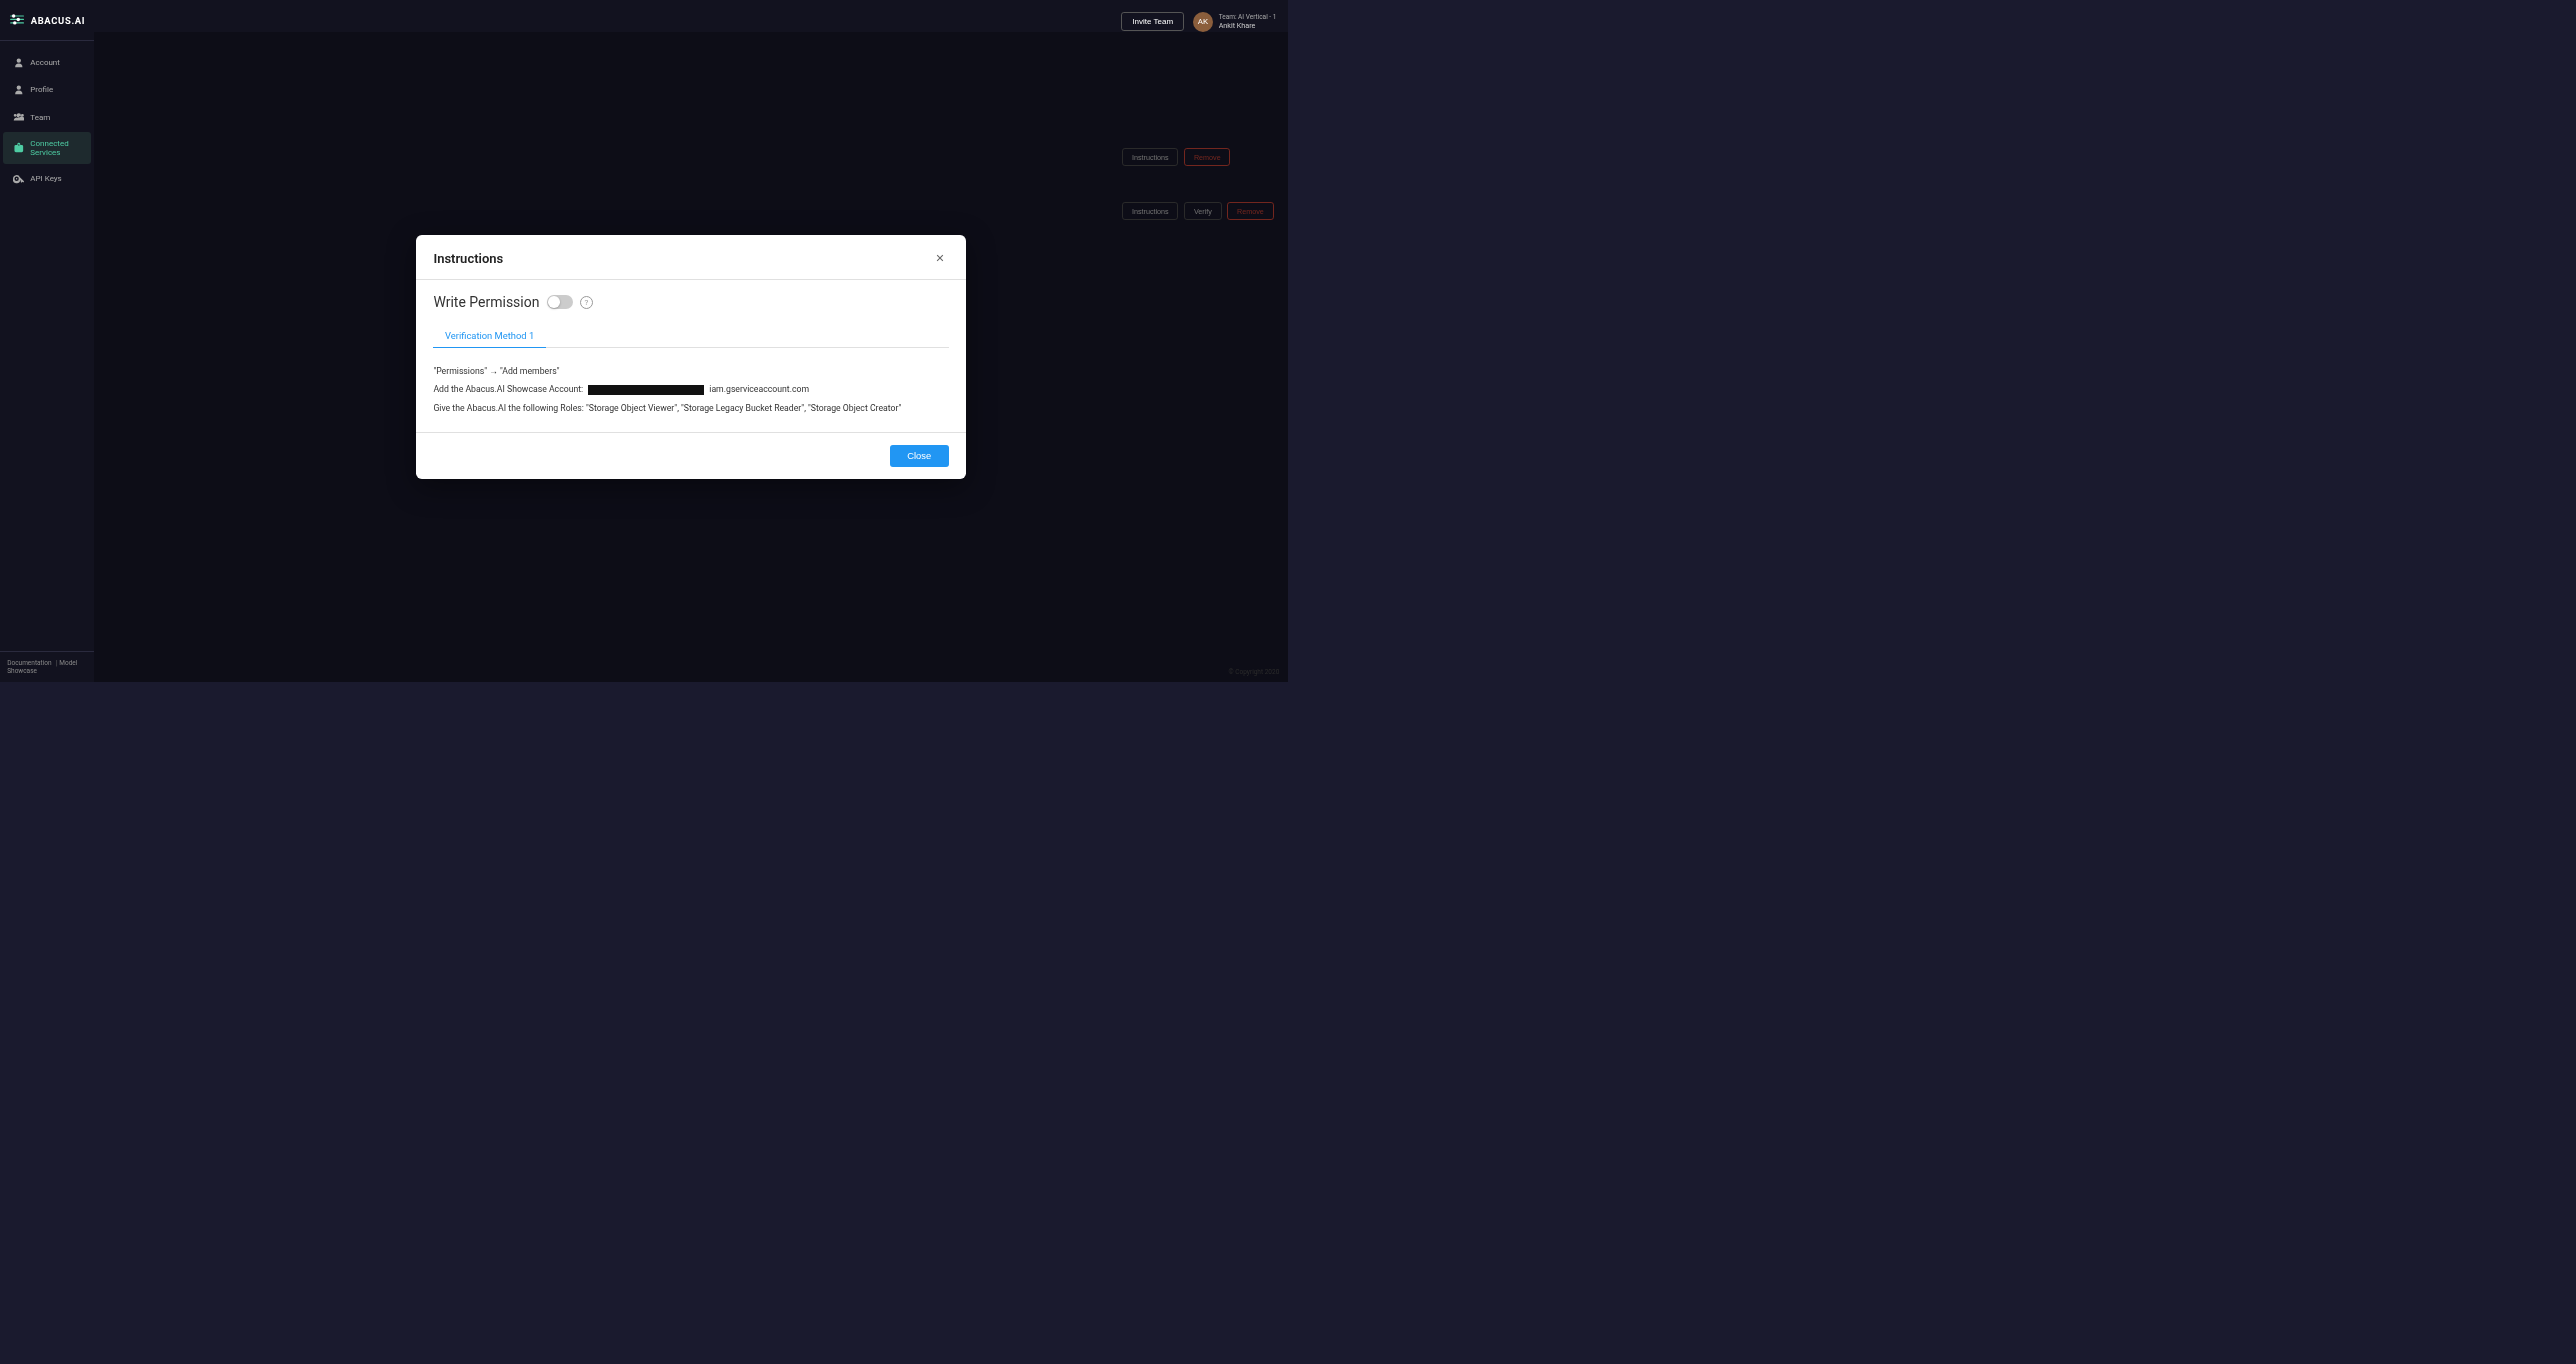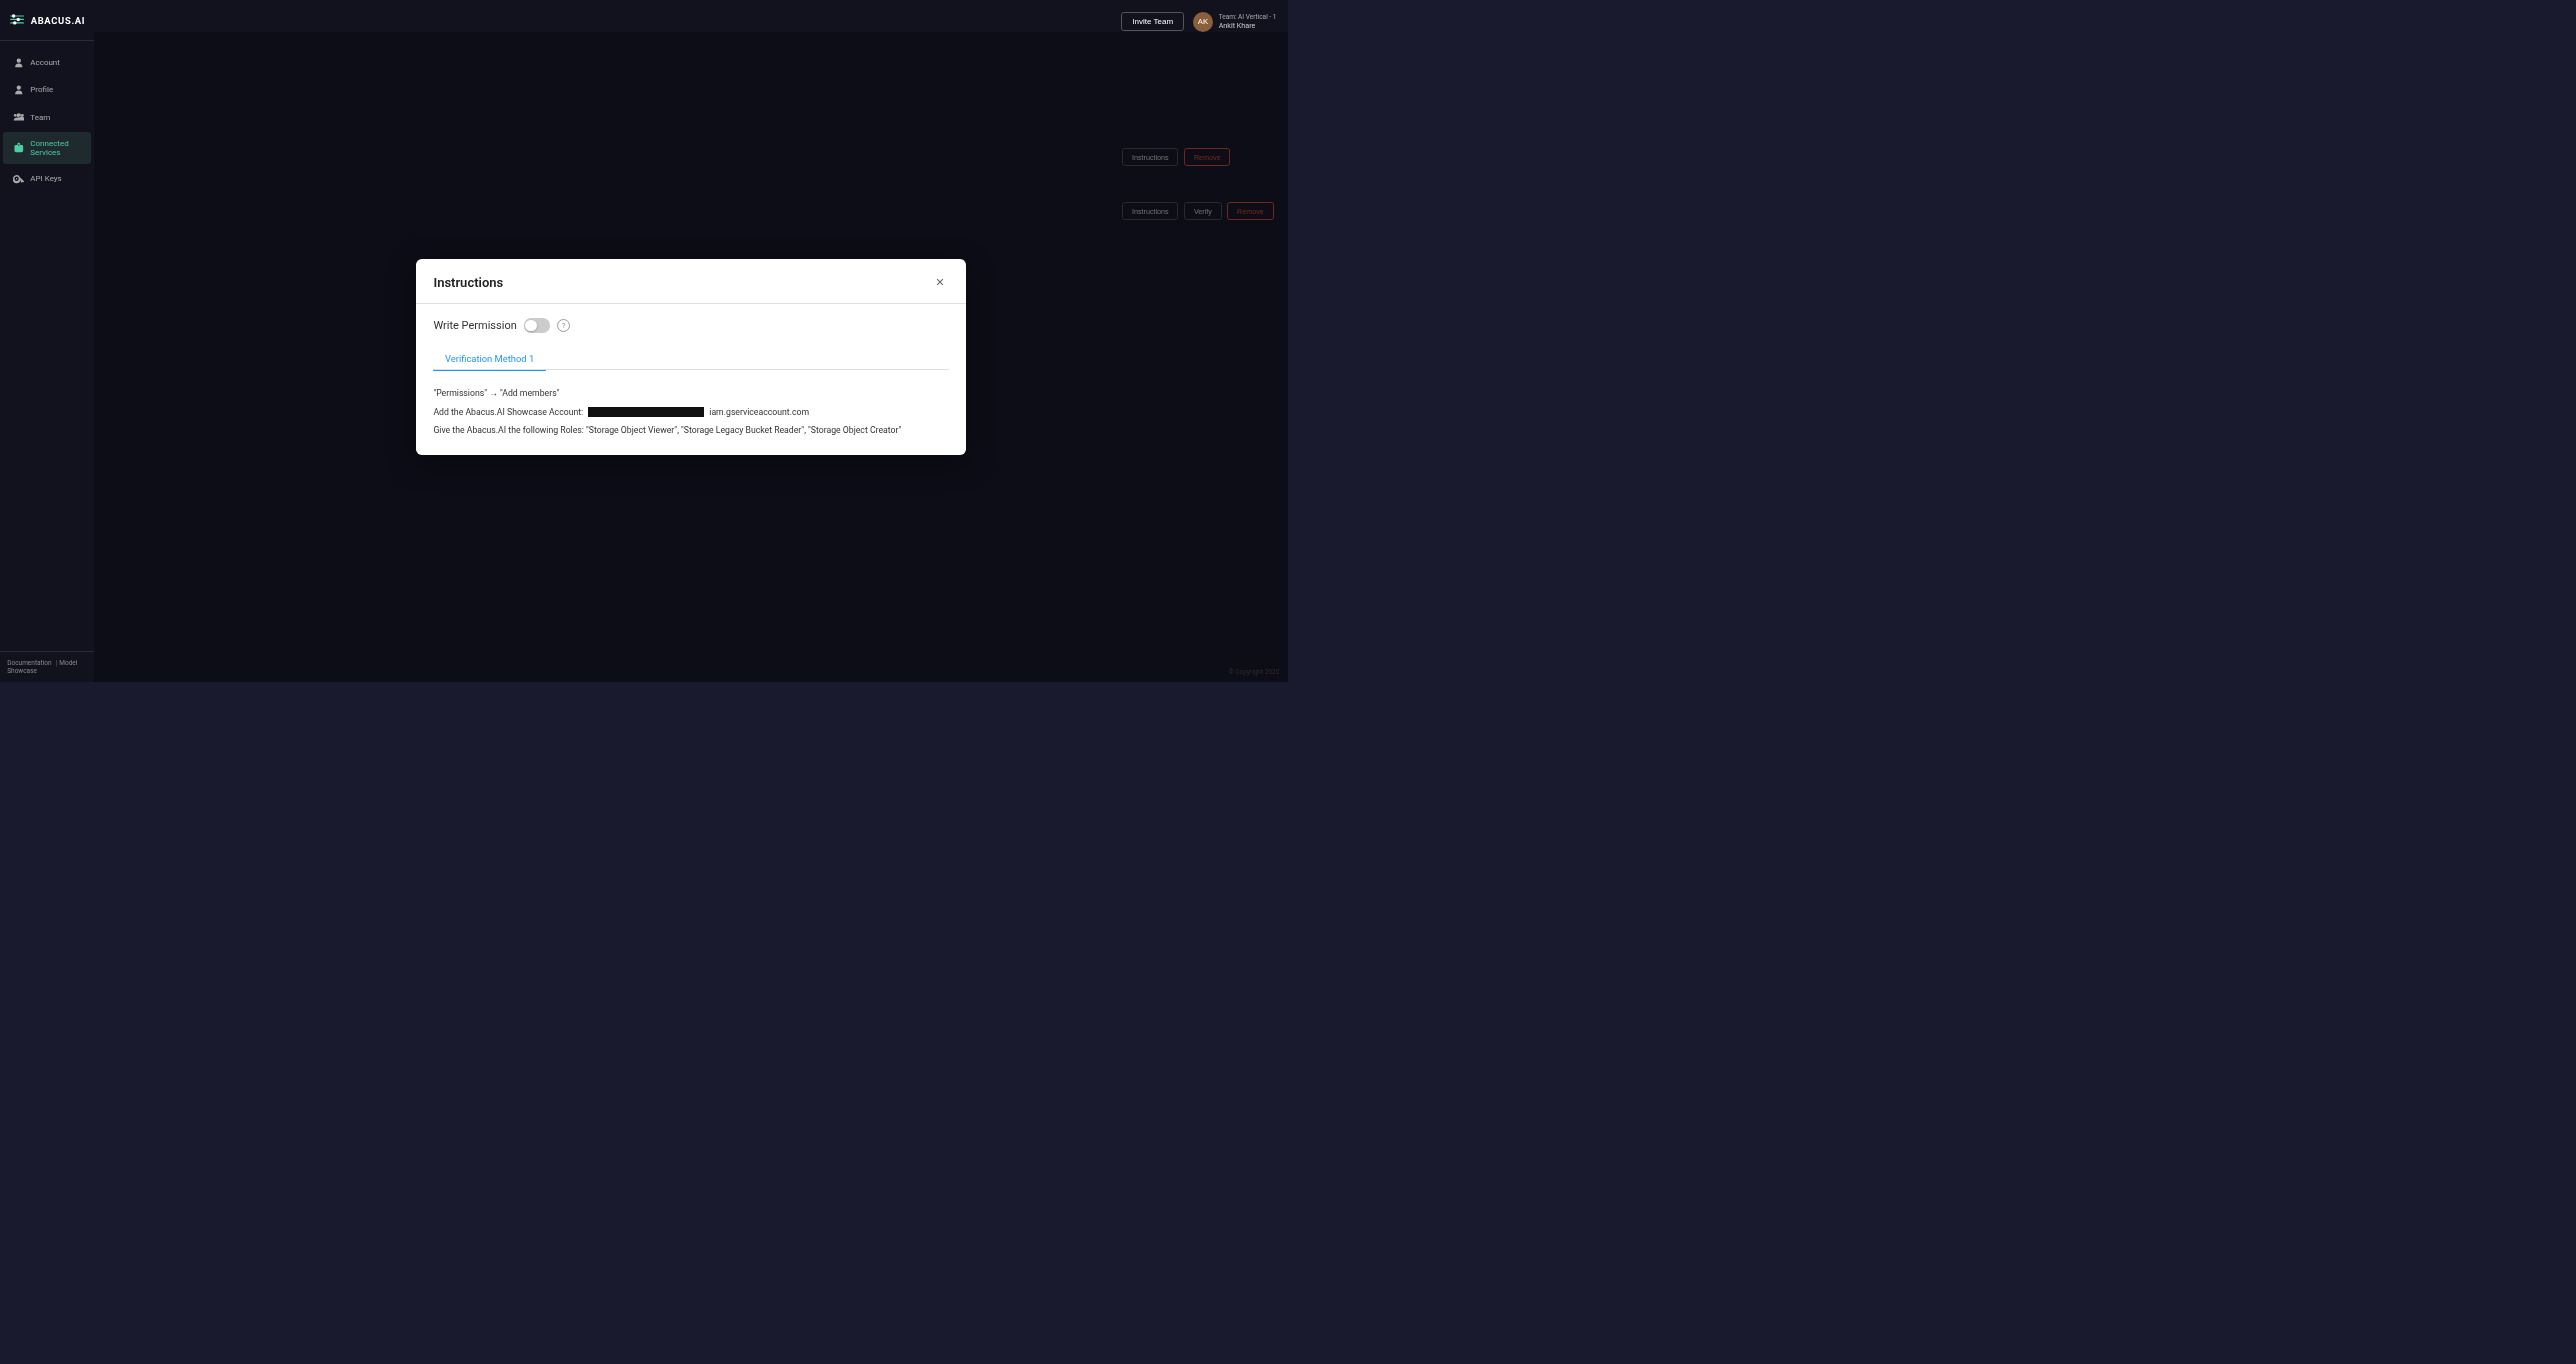--- a/index.html
+++ b/index.html
@@ -219,21 +219,21 @@
       flex: 1;
       overflow-y: auto;
     }
     .write-permission-row {
       display: flex;
       align-items: center;
       gap: 7.2px;
       margin-bottom: 14.5px;
     }
     .write-permission-label {
-      font-size: 11px;
+      font-size: 14px;
       color: #333;
     }
     .toggle-switch {
       width: 26px;
       height: 14.5px;
       background: #ccc;
       border-radius: 7.2px;
       position: relative;
       cursor: pointer;
     }
@@ -434,18 +434,21 @@
         </div>
 
         <div class="instruction-line-plain">"Permissions" → "Add members"</div>
         <div class="instruction-line-plain">
           <span>Add the Abacus.AI Showcase Account:</span>
           <span class="redacted"></span>
           <span>iam.gserviceaccount.com</span>
         </div>
         <div class="instruction-line-plain">Give the Abacus.AI the following Roles: "Storage Object Viewer", "Storage Legacy Bucket Reader", "Storage Object Creator"</div>
       </div>
+      <div class="modal-footer">
+        <button class="close-btn">Close</button>
+      </div>
     </div>
   </div>
 </div>
 
 <div class="copyright">© Copyright 2020</div>
 
 
 </body></html>

